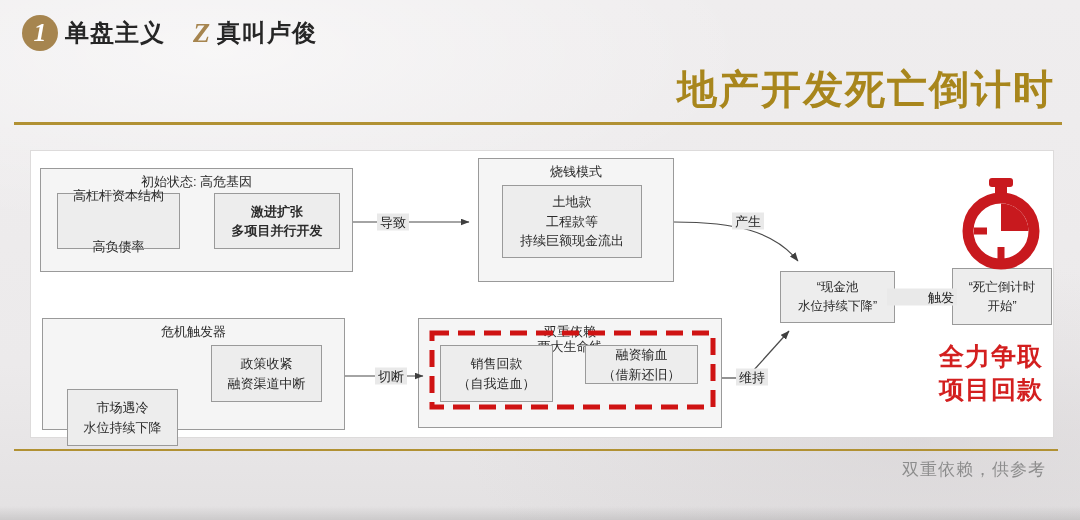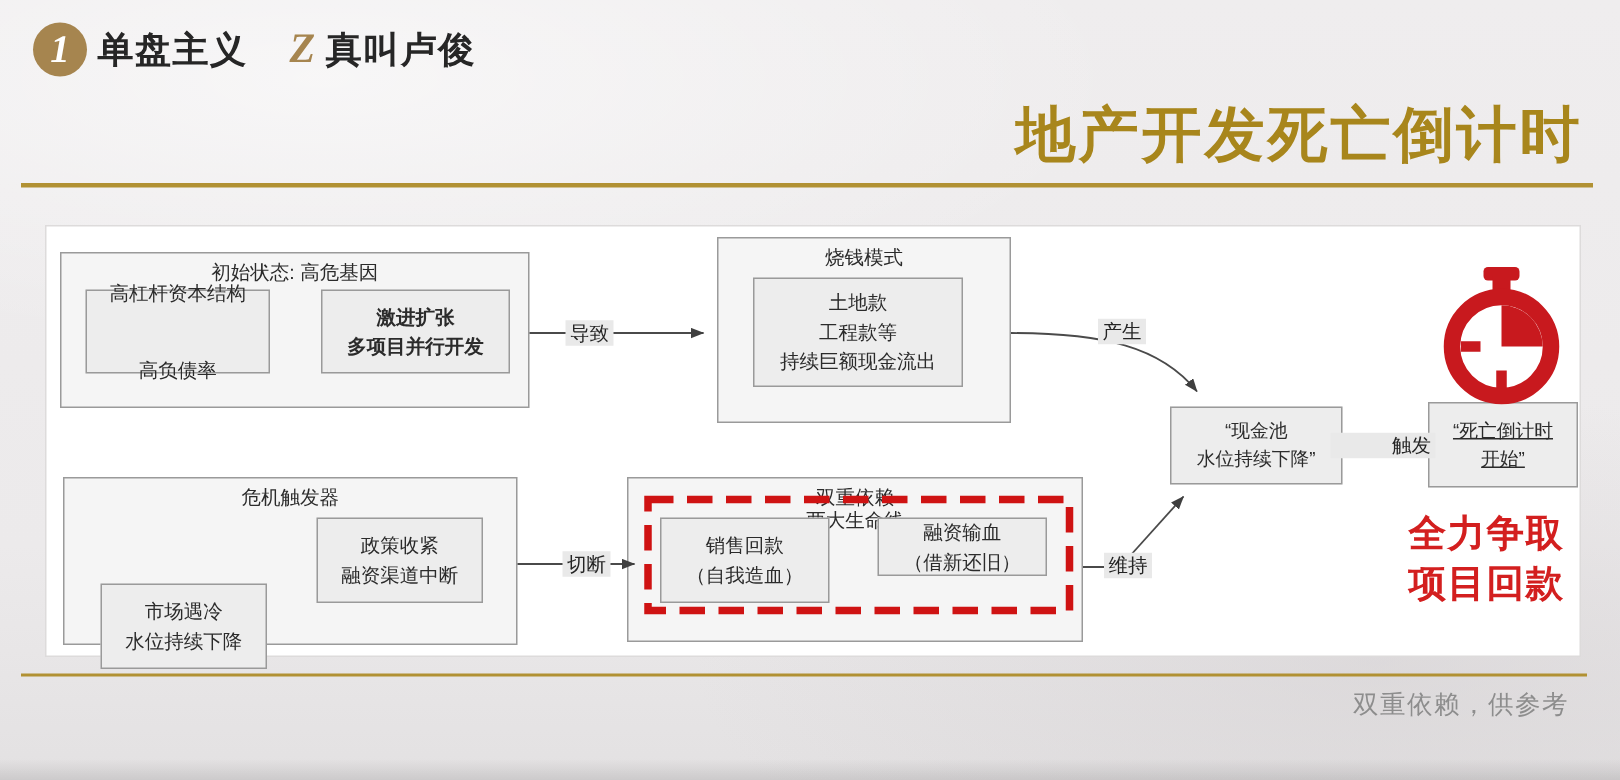--- a/index.html
+++ b/index.html
@@ -33,21 +33,21 @@
   .b-i2{left:214px;top:193px;width:126px;height:56px;font-weight:bold;}
   .c-burn{left:478px;top:158px;width:196px;height:124px;}
   .b-burn{left:502px;top:185px;width:140px;height:73px;}
   .c-crisis{left:42px;top:318px;width:303px;height:112px;}
   .b-c1{left:67px;top:345px;width:111px;height:57px;margin-top:44px;}
   .b-c2{left:211px;top:345px;width:111px;height:57px;}
   .c-dual{left:418px;top:318px;width:304px;height:110px;}
   .b-d1{left:440px;top:345px;width:113px;height:57px;}
   .b-d2{left:585px;top:345px;width:113px;height:39px;}
   .b-cash{left:780px;top:271px;width:115px;height:52px;font-size:12.5px;}
-  .b-death{left:952px;top:268px;width:100px;height:57px;font-size:12.5px;text-decoration:underline;}
+  .b-death{left:952px;top:268px;width:100px;height:57px;font-size:12.5px;}
   
   .edges{position:absolute;left:0;top:0;z-index:5;pointer-events:none;}
   .edge{stroke:#4a4a4a;stroke-width:1.2;fill:none;}
   .dashed-frame{fill:none;stroke:#cf1313;stroke-width:5;stroke-dasharray:17 9;}
   .edge-label{position:absolute;z-index:6;transform:translate(-50%,-50%);background:#e9e9e9;
     font-size:13px;color:#242424;padding:0 3px;line-height:17px;white-space:nowrap;}
   .el-cause{left:393px;top:222px;}
   .el-produce{left:748px;top:221px;}
   .el-cut{left:391px;top:376px;}
   .el-maintain{left:752px;top:377px;}

